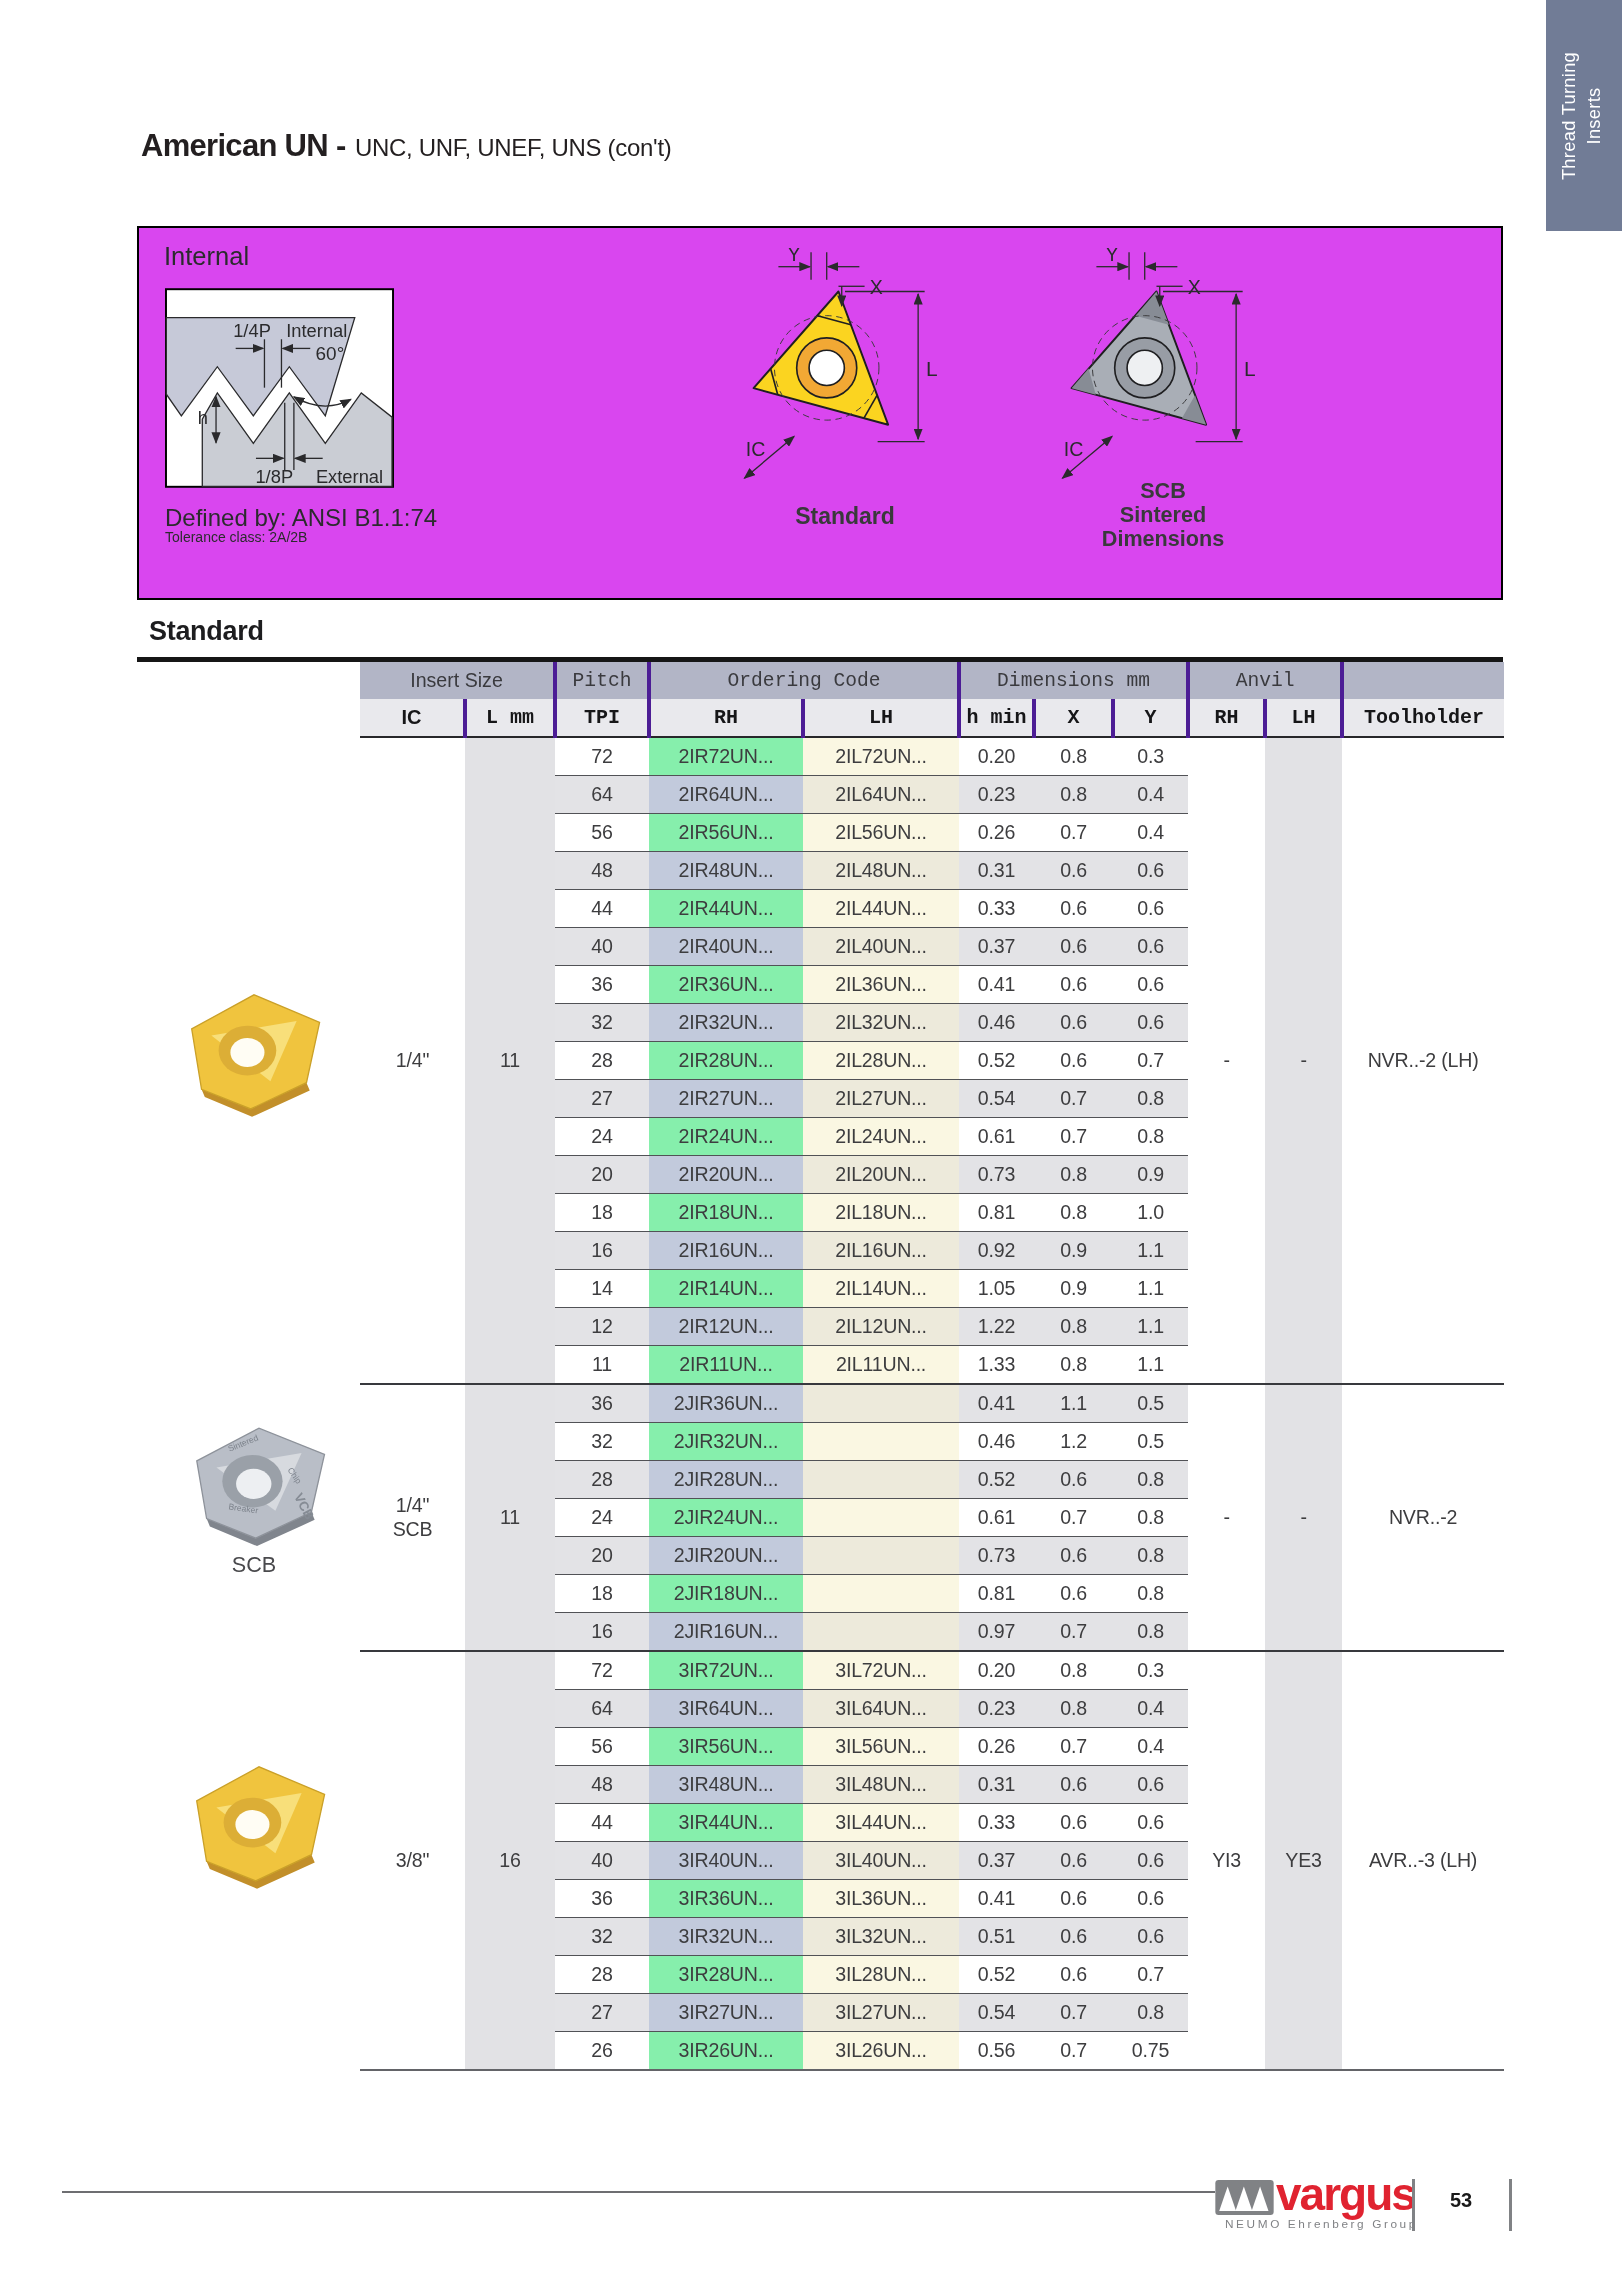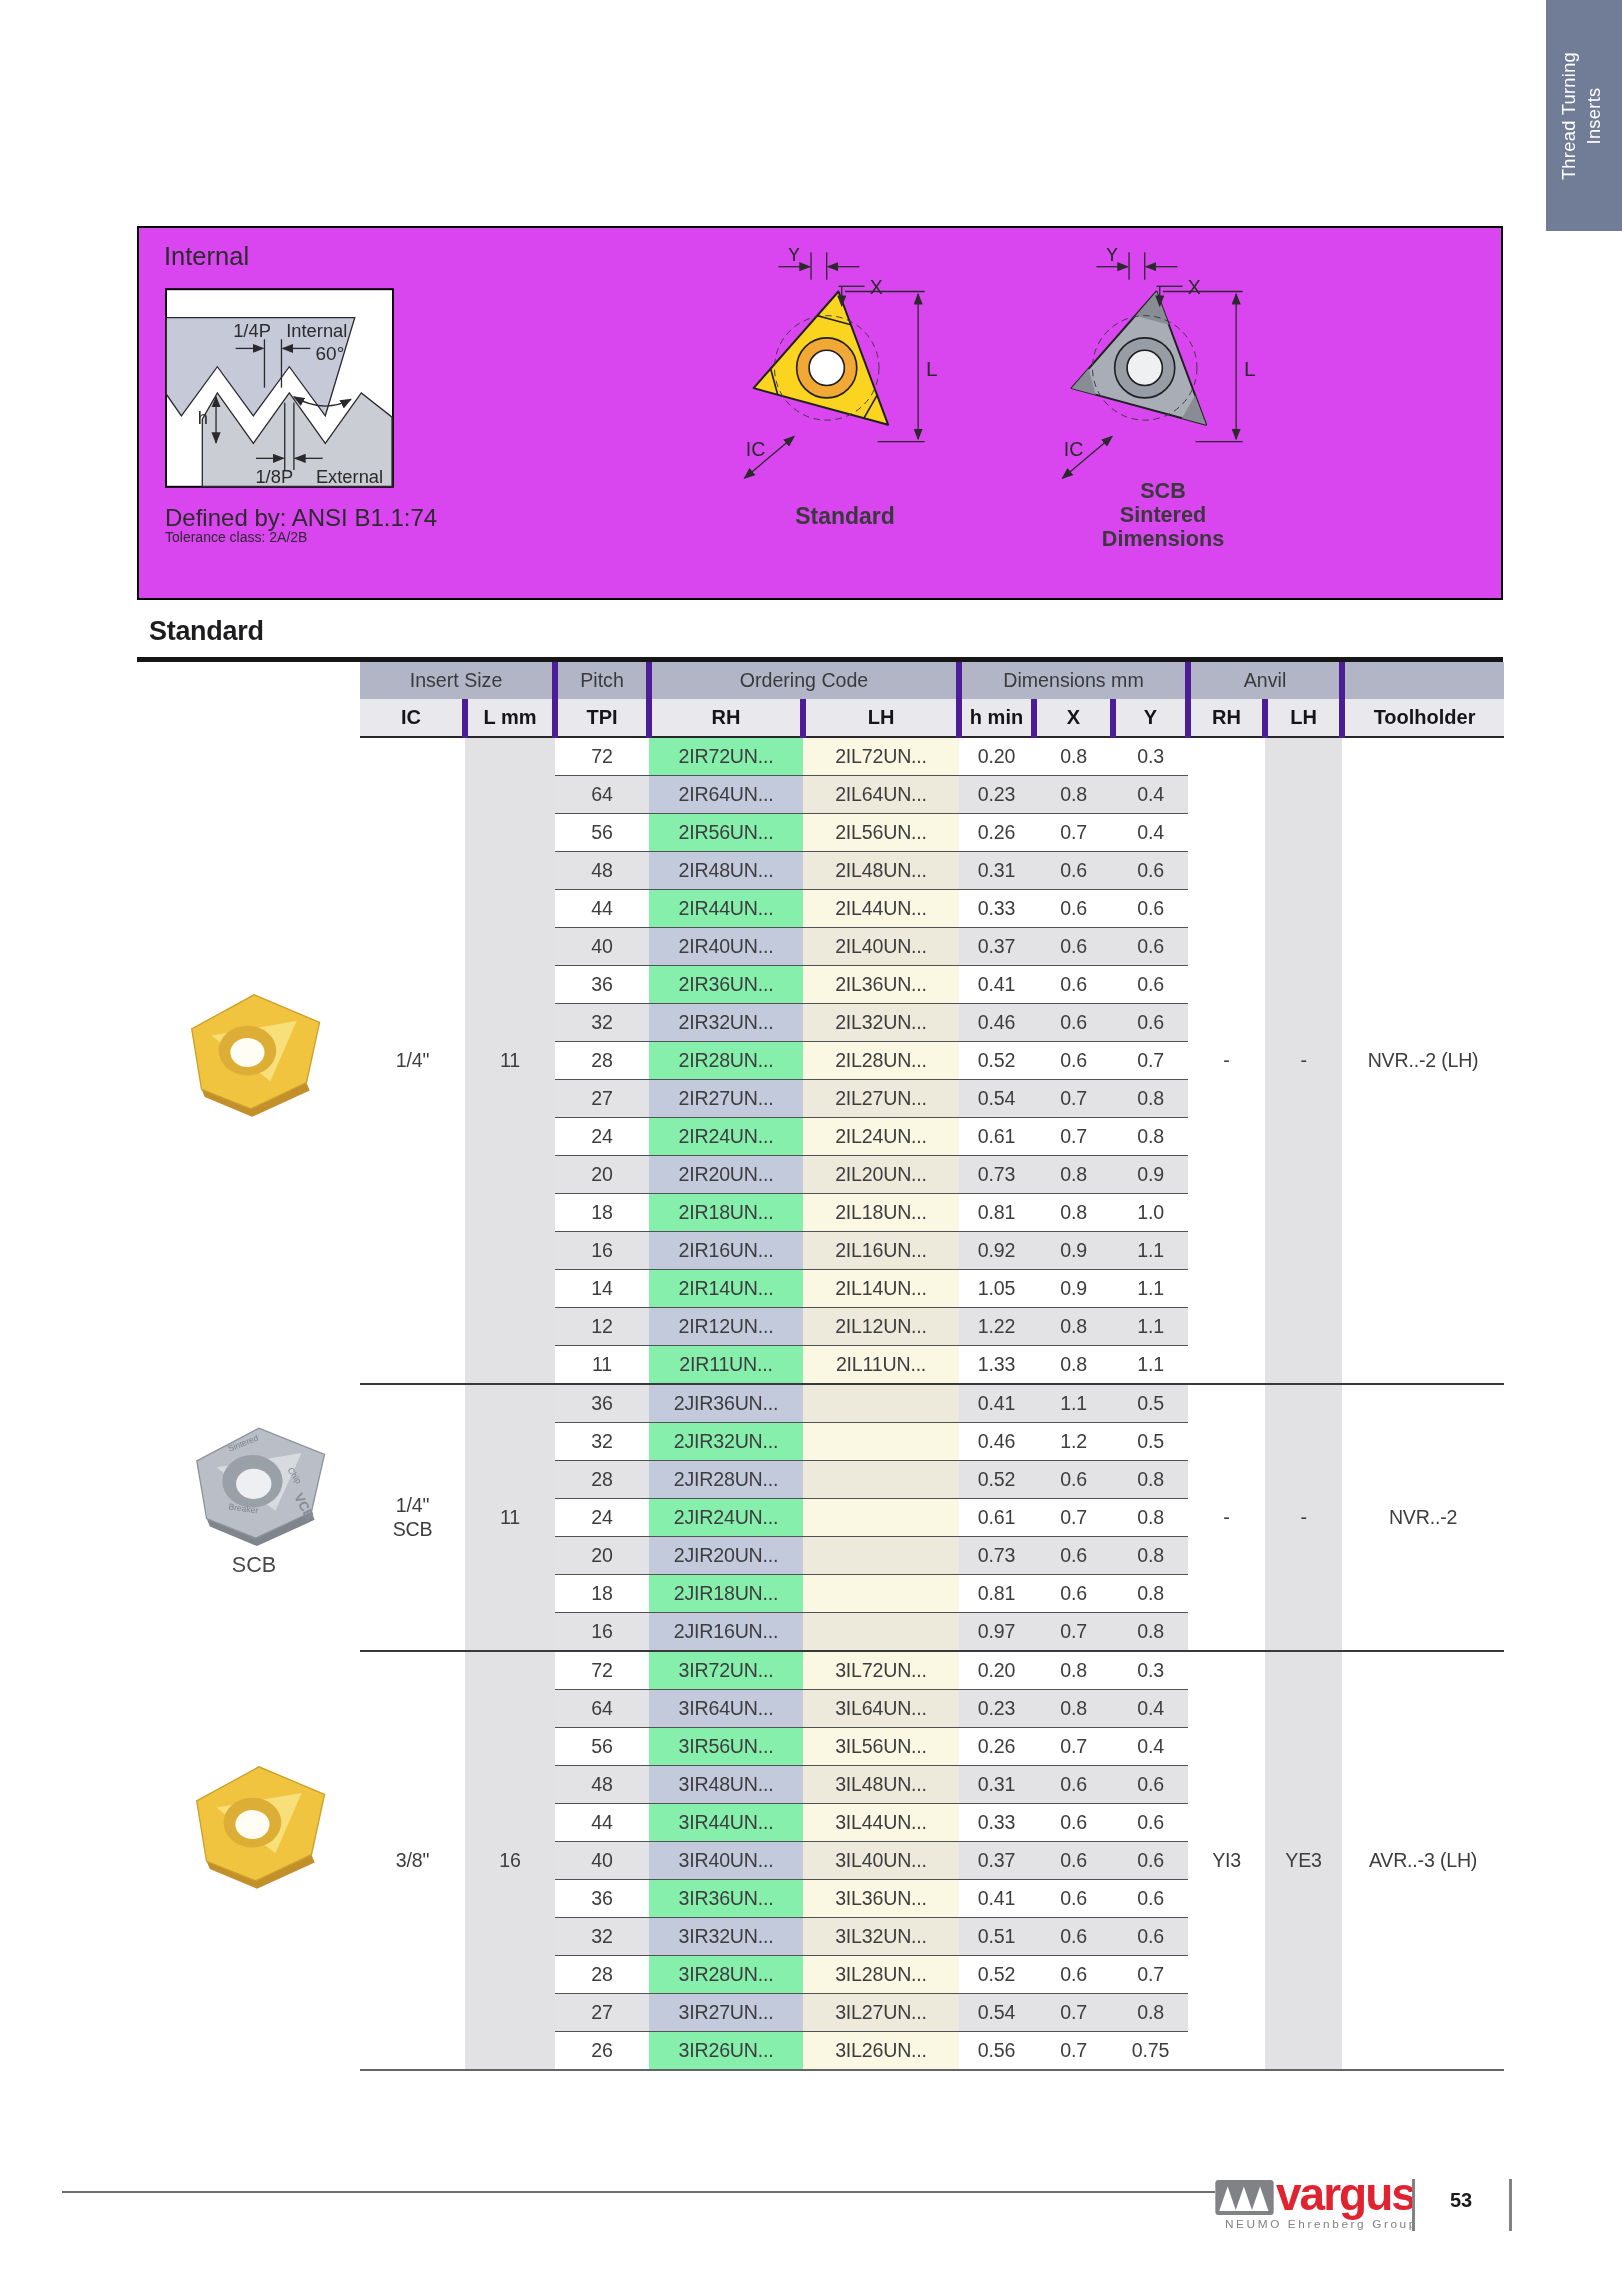--- a/index.html
+++ b/index.html
@@ -29,21 +29,21 @@
   .cap2{left:913px;top:251px;font-size:21.6px;}
   
   .section-heading{position:absolute;left:149px;top:616px;font-size:27px;font-weight:bold;color:#1d1d1f;letter-spacing:-0.3px;}
   .head-rule{position:absolute;left:137px;top:657px;width:1366px;height:4.6px;background:#161616;}
   
   .tbl-wrap{position:absolute;left:360px;top:662px;width:1144px;}
   table.data{border-collapse:collapse;table-layout:fixed;width:1144px;}
   table.data th,table.data td{padding:0;margin:0;}
   thead tr.groups th{background:#b2b5c6;color:#3a3a3e;font-weight:normal;font-size:19.6px;height:37px;}
   thead tr.cols th{background:#e9e9ed;color:#161618;font-weight:bold;font-size:20px;height:37px;}
-  thead th + th{border-left:6px solid #4c1d95;}
+  thead th + th{border-left:4px solid #4c1d95;font-family:Liberation Mono, monospace;}
   thead tr.cols th{border-bottom:2px solid #27272a;}
   tbody{border-top:2px solid #38393d;}
   tbody:last-child{border-bottom:2.6px solid #636468;}
   td{height:37px;text-align:center;vertical-align:middle;font-size:19.6px;color:#3d3d3f;letter-spacing:-0.2px;}
   td.c-tpi,td.c-rh,td.c-lh,td.c-h_min,td.c-x,td.c-y{border-bottom:1.3px solid #515256;}
   tbody tr:last-child td{border-bottom:none;}
   td.c-lmm,td.c-alh{background:#e2e2e5;}
   td.c-rh{background:#86efac;}
   td.c-lh{background:#faf7e2;}
   tr.stripe td.c-tpi,tr.stripe td.c-h_min,tr.stripe td.c-x,tr.stripe td.c-y{background:#e3e3e6;}
@@ -72,20 +72,24 @@
 
 <div class="page">
 
   <div class="side-tab">
     <div class="rot">
       <span>Thread Turning</span><br>
       <span>Inserts</span>
     </div>
   </div>
 
+  <div class="title">
+    <span class="main">American UN -</span>
+    <span class="sub">UNC, UNF, UNEF, UNS (con't)</span>
+  </div>
 
   <div class="internal-box">
     <div class="internal-heading">Internal</div>
 
     <svg class="profile-svg" width="229" height="200" viewBox="0 0 350 305">
       <defs>
         <marker id="arrD" markerWidth="9" markerHeight="7" refX="8" refY="3.5" orient="auto-start-reverse">
           <path d="M0,0 L9,3.5 L0,7 Z" fill="#2a2a2c"></path>
         </marker>
       </defs>

